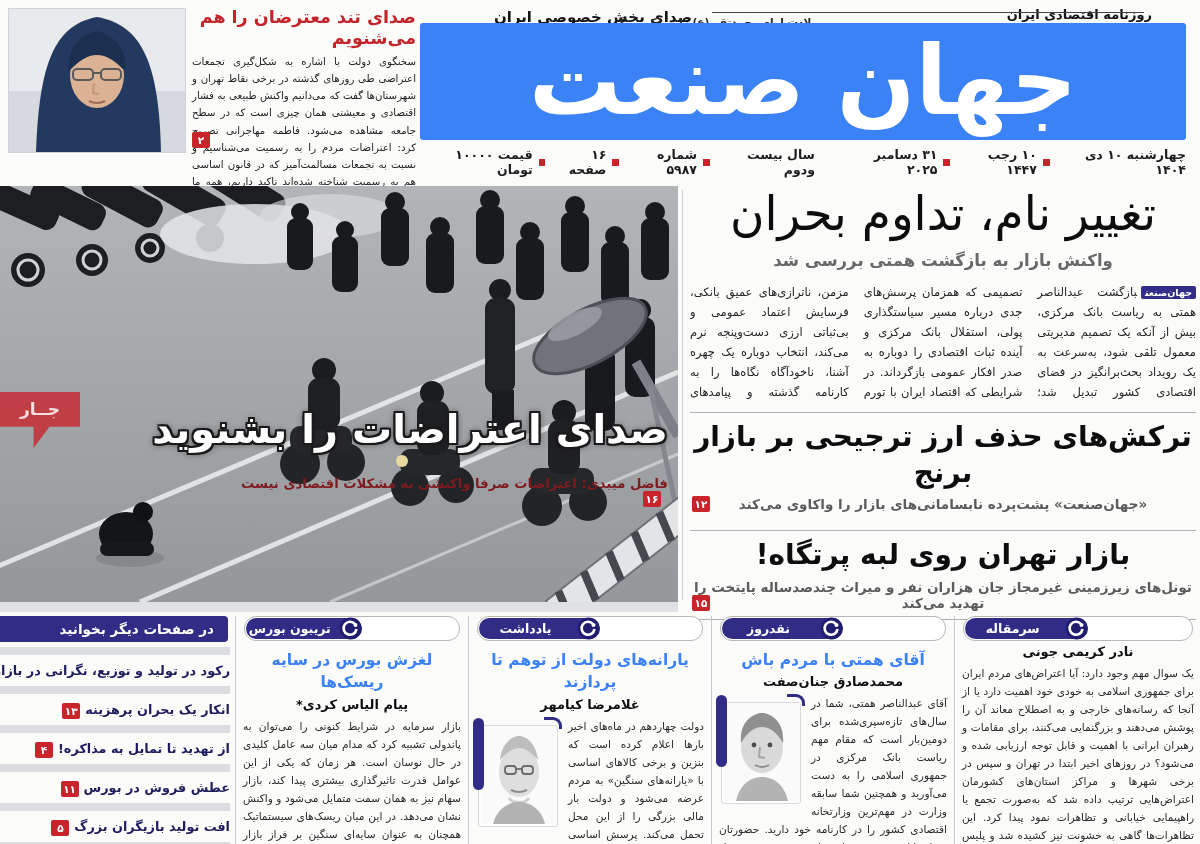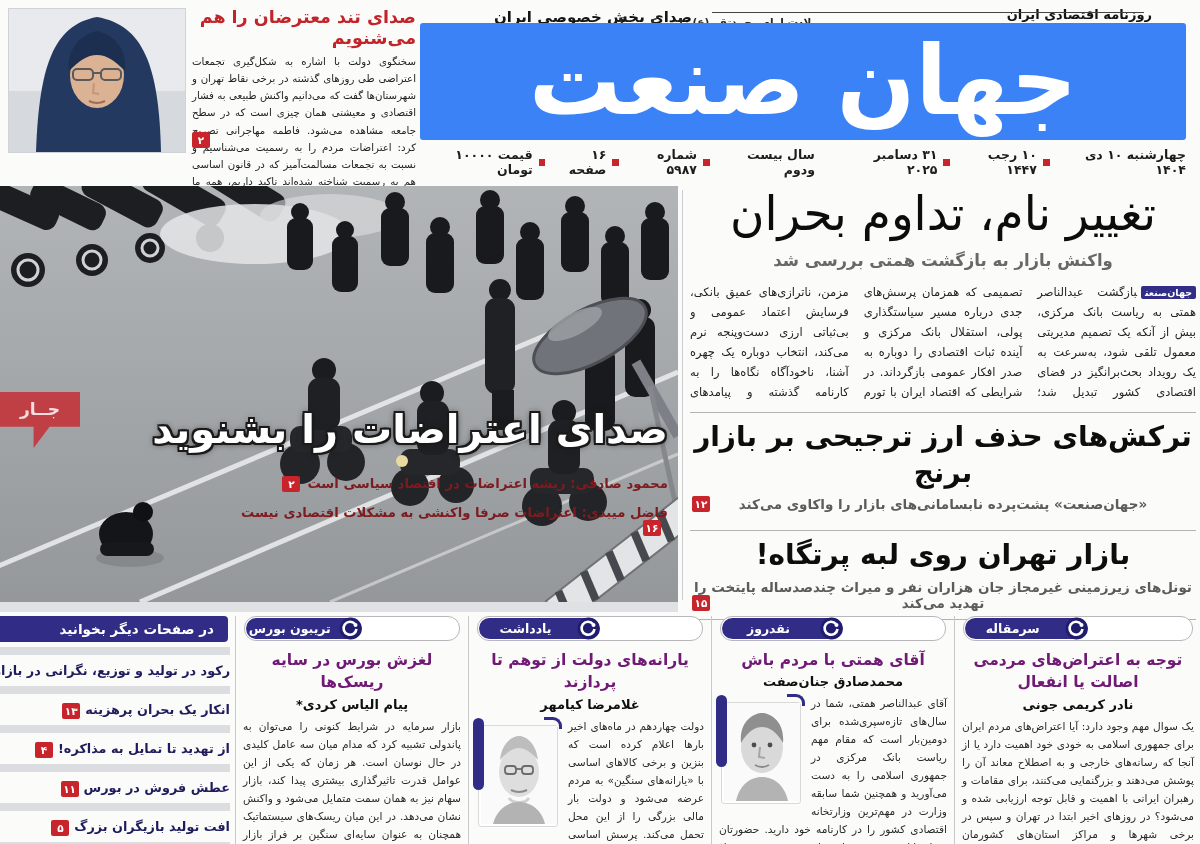--- a/index.html
+++ b/index.html
@@ -49,21 +49,21 @@
   .strip{top:602px;left:0;width:678px;height:10px;background:#e0e1e4;}
   
   .bottom{top:612px;left:0;width:1200px;height:232px;overflow:hidden;display:flex;direction:rtl;padding:0 2px;box-sizing:border-box;}
   .vdiv{flex:0 0 1px;background:#c9c9cc;margin:4px 3px 0;}
   .col{box-sizing:border-box;padding:2px 4px 0;}
   .col-0{flex:0 0 240px;} .col-1{flex:0 0 236px;} .col-2{flex:0 0 236px;} .col-3{flex:0 0 226px;}
   .tab{height:23px;border:1px solid #b7b7bc;border-radius:12px;background:#fff;position:relative;margin:2px 1px 0;}
   .tab-pill{position:absolute;left:1px;top:1px;bottom:1px;width:54%;background:#312d87;border-radius:11px;display:flex;align-items:center;}
   .tab-icon{width:23px;height:23px;margin-left:-1px;margin-top:0;flex:0 0 23px;}
   .tab-label{margin-right:auto;margin-left:auto;padding-right:6px;color:#fff;font-size:12.5px;font-weight:bold;white-space:nowrap;}
-  .col-headline{margin-top:8px;font-size:15.5px;font-weight:bold;color:#701a75;text-align:center;line-height:1.45;}
+  .col-headline{margin-top:8px;font-size:15.5px;font-weight:bold;color:#3b82f6;text-align:center;line-height:1.45;}
   .col-author{margin-top:3px;font-size:13px;font-weight:bold;color:#101010;text-align:center;}
   .col-body{margin-top:5px;font-size:10.6px;line-height:1.7;text-align:justify;color:#2a2a2a;}
   .inset-photo{float:left;width:78px;height:100px;margin:8px 10px 4px 2px;position:relative;background:#fff;border:1px solid #d9d9d9;border-radius:3px;}
   .accent-bar{position:absolute;left:-6px;top:-8px;width:11px;height:72px;background:#312d87;border-radius:7px;}
   .accent-hook{position:absolute;right:-5px;top:-9px;width:15px;height:9px;border:3px solid #312d87;border-left:none;border-bottom:none;border-radius:0 9px 0 0;}
   
   .sidebar{flex:0 0 224px;box-sizing:border-box;padding:2px 2px 0;}
   .sb-title{height:26px;line-height:26px;background:#312d87;border-radius:4px;color:#fff;font-size:13.5px;font-weight:bold;text-align:right;padding-right:14px;margin:2px 2px 0;}
   .sb-gap{height:8px;background:#dcdde1;margin-top:5px;}
   .sb-item{height:21px;line-height:21px;text-align:right;white-space:nowrap;margin-top:5px;font-size:12.8px;font-weight:bold;color:#1f1c5e;}
@@ -258,21 +258,20 @@
         <circle cx="143" cy="326" r="10" fill="#101114"></circle>
         <rect x="100" y="356" width="54" height="14" rx="7" fill="#17181b"></rect>
       </g>
     </svg>
   </div>
   <div class="abs ribbon">
       <span>جــار</span>
     </div>
   <div class="abs photo-title">صدای اعتراضات را بشنوید</div>
   <div class="abs photo-caps">
-    <div class="photo-cap"><span>محمود صادقی: ریشه اعتراضات در اقتصاد سیاسی است</span><span class="badge">۲</span></div>
     <div class="photo-cap"><span>فاضل میبدی: اعتراضات صرفا واکنشی به مشکلات اقتصادی نیست</span><span class="badge">۱۶</span></div>
   </div>
   <div class="abs vline"></div>
   <div class="abs strip"></div>
 
   <div class="abs lead">
     <div class="lead-headline">تغییر نام، تداوم بحران</div>
     <div class="lead-subhead">واکنش بازار به بازگشت همتی بررسی شد</div>
     <div class="lead-body"><span class="source-tag">جهان‌صنعت</span><span>بازگشت عبدالناصر همتی به ریاست بانک مرکزی، بیش از آنکه یک تصمیم مدیریتی معمول تلقی شود، به‌سرعت به یک رویداد بحث‌برانگیز در فضای اقتصادی کشور تبدیل شد؛ تصمیمی که همزمان پرسش‌های جدی درباره مسیر سیاستگذاری پولی، استقلال بانک مرکزی و آینده ثبات اقتصادی را دوباره به صدر افکار عمومی بازگرداند. در شرایطی که اقتصاد ایران با تورم مزمن، ناترازی‌های عمیق بانکی، فرسایش اعتماد عمومی و بی‌ثباتی ارزی دست‌وپنجه نرم می‌کند، انتخاب دوباره یک چهره آشنا، ناخودآگاه نگاه‌ها را به کارنامه گذشته و پیامدهای تصمیمات پیشین معطوف می‌سازد. بانک مرکزی در سال‌های اخیر بیش از هر زمان دیگری در کانون انتقادات قرار داشته است؛ نهادی که به‌جای ایفای نقش سیاستگذار فعال، اغلب به بازیگری واکنش‌گرا تبدیل شده و همواره یک گام عقب‌تر از تحولات اقتصادی برداشته است.</span> </div>
 
@@ -294,21 +293,20 @@
       <div class="tab">
         <div class="tab-pill">
           <svg class="tab-icon" viewBox="0 0 23 23">
               <circle cx="11.5" cy="11.5" r="11" fill="#211d6e"></circle>
               <path d="M16 7 A6.5 6.5 0 1 0 17.5 12" stroke="#fff" stroke-width="2.6" fill="none"></path>
               <circle cx="16.5" cy="8" r="2" fill="#fff"></circle>
             </svg>
           <span class="tab-label">سرمقاله</span>
         </div>
       </div>
-      <div class="col-headline">توجه به اعتراض‌های مردمی اصالت یا انفعال</div>
       <div class="col-author">نادر کریمی جونی</div>
       <div class="col-body">یک سوال مهم وجود دارد: آیا اعتراض‌های مردم ایران برای جمهوری اسلامی به خودی خود اهمیت دارد یا از آنجا که رسانه‌های خارجی و به اصطلاح معاند آن را پوشش می‌دهند و بزرگنمایی می‌کنند، برای مقامات و رهبران ایرانی با اهمیت و قابل توجه ارزیابی شده و می‌شود؟ در روزهای اخیر ابتدا در تهران و سپس در برخی شهرها و مراکز استان‌های کشورمان اعتراض‌هایی ترتیب داده شد که به‌صورت تجمع یا راهپیمایی خیابانی و تظاهرات نمود پیدا کرد. این تظاهرات‌ها گاهی به خشونت نیز کشیده شد و پلیس و نیروی انتظامی از گاز اشک‌آور و یگان‌های ویژه برای متفرق کردن تظاهرات‌کنندگان بهره برد.</div>
     </div>
     <div class="vdiv"></div>
 
     <div class="col col-1">
       <div class="tab">
         <div class="tab-pill">
           <svg class="tab-icon" viewBox="0 0 23 23">
               <circle cx="11.5" cy="11.5" r="11" fill="#211d6e"></circle>

